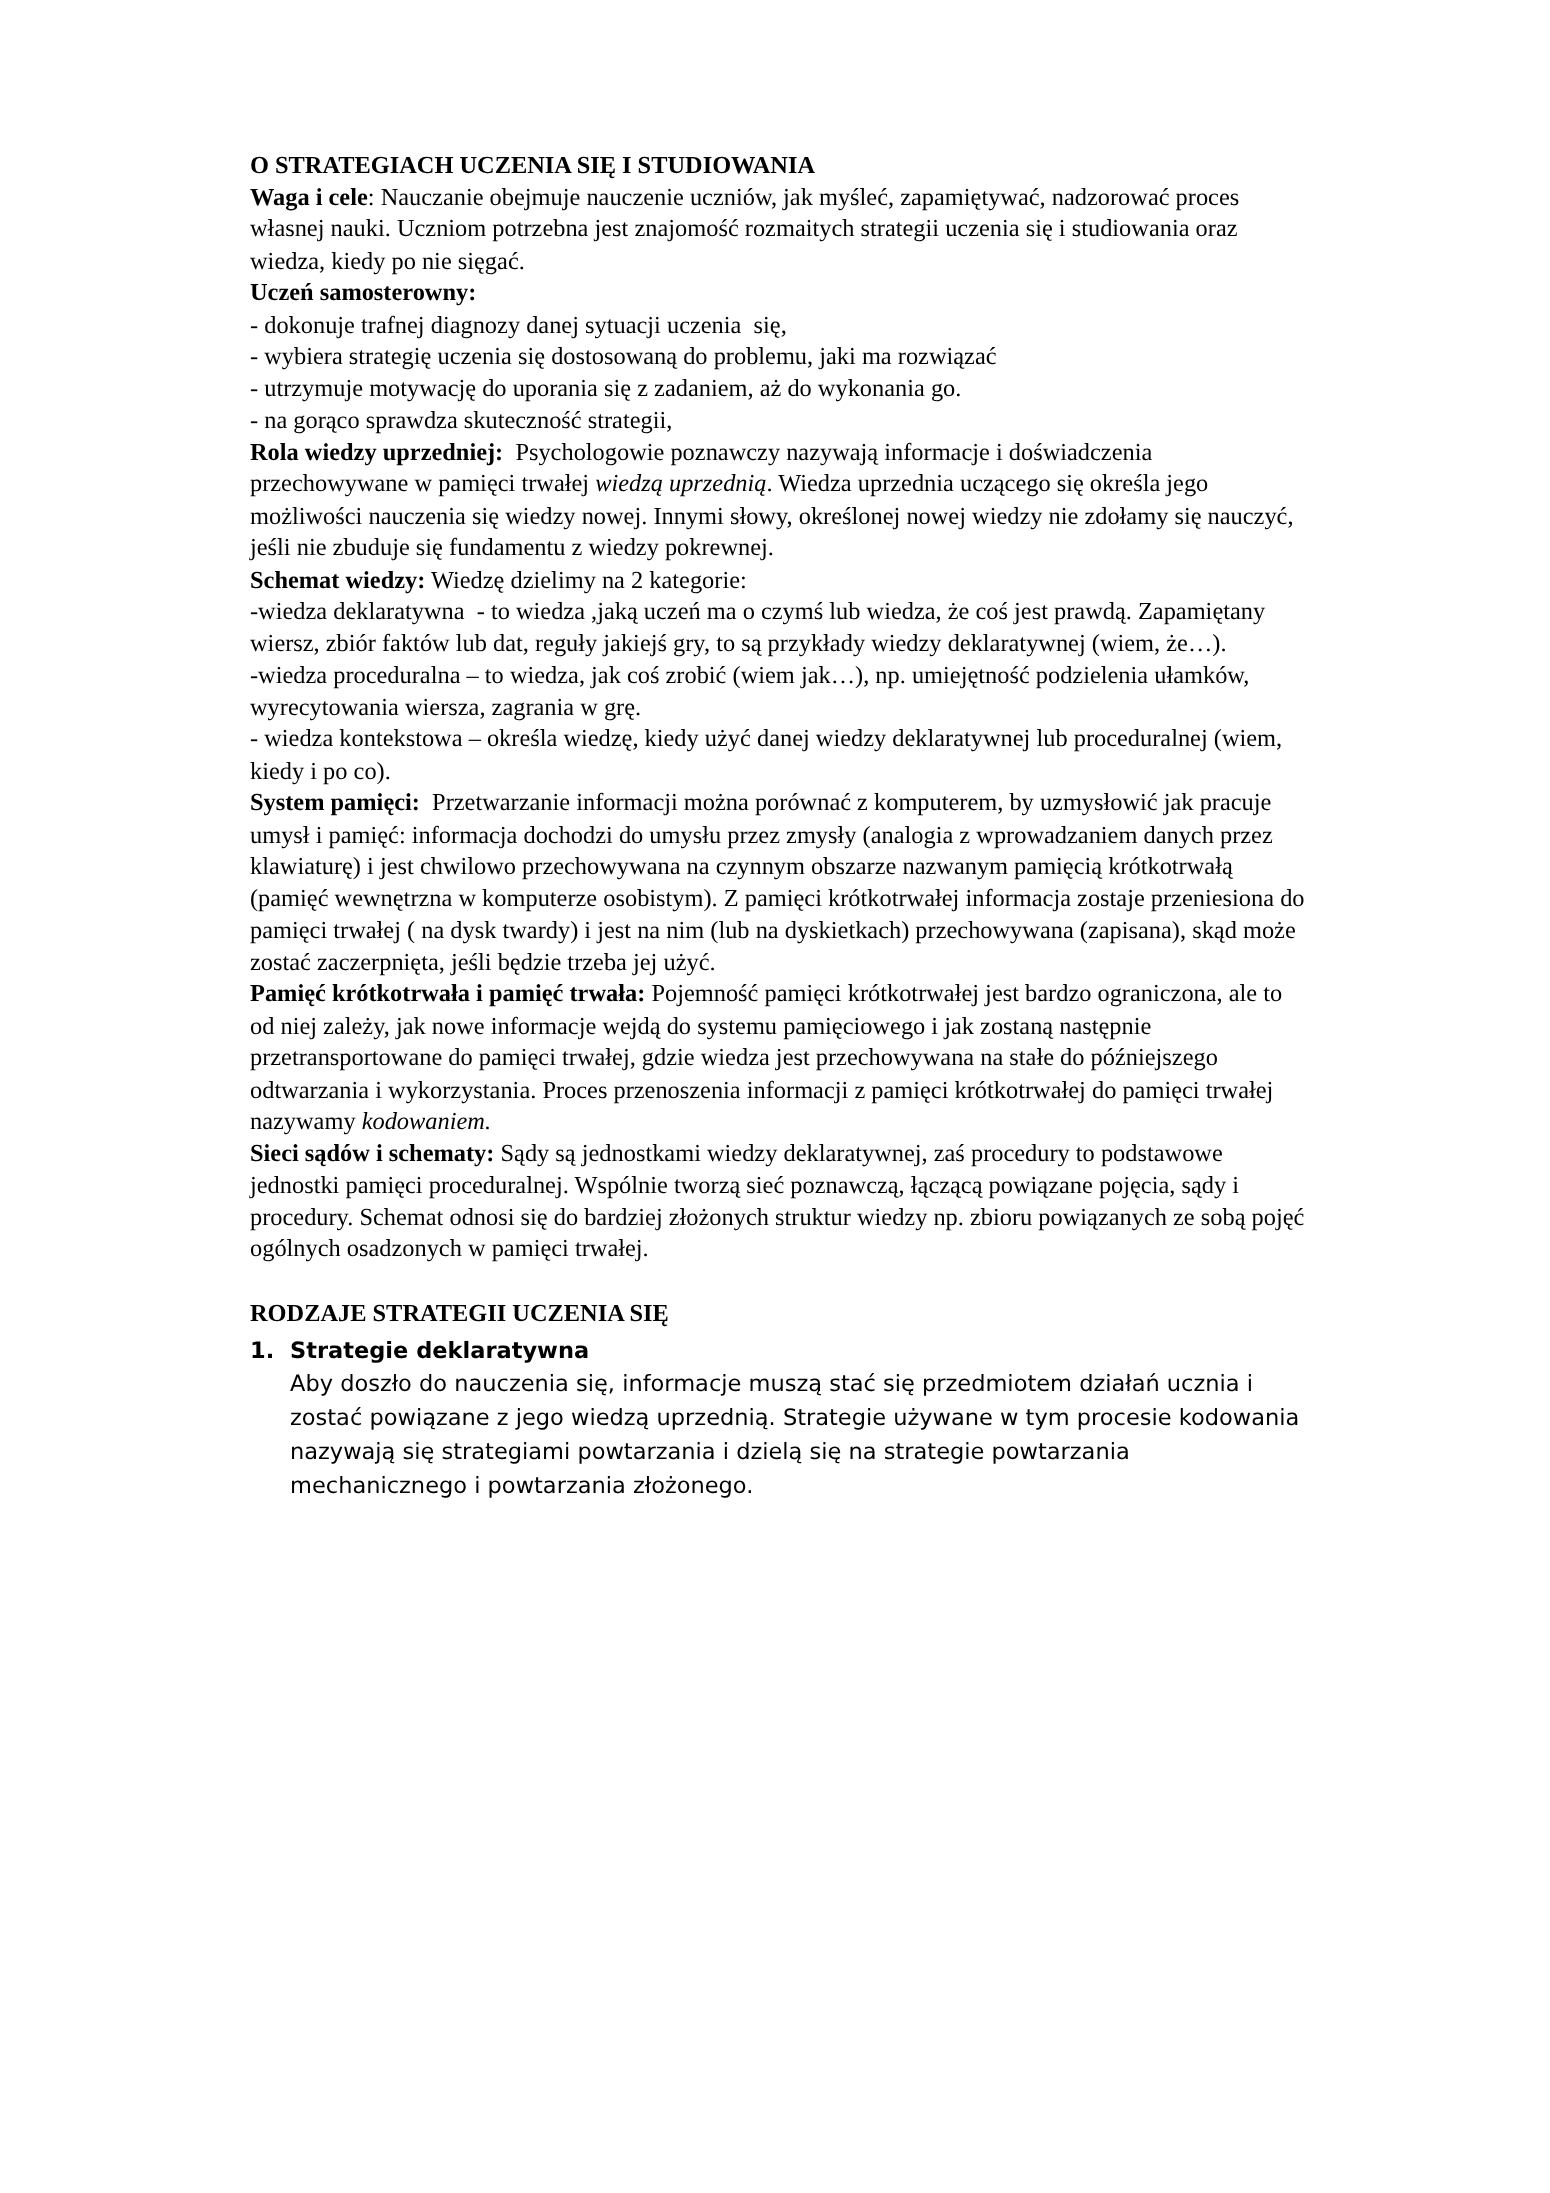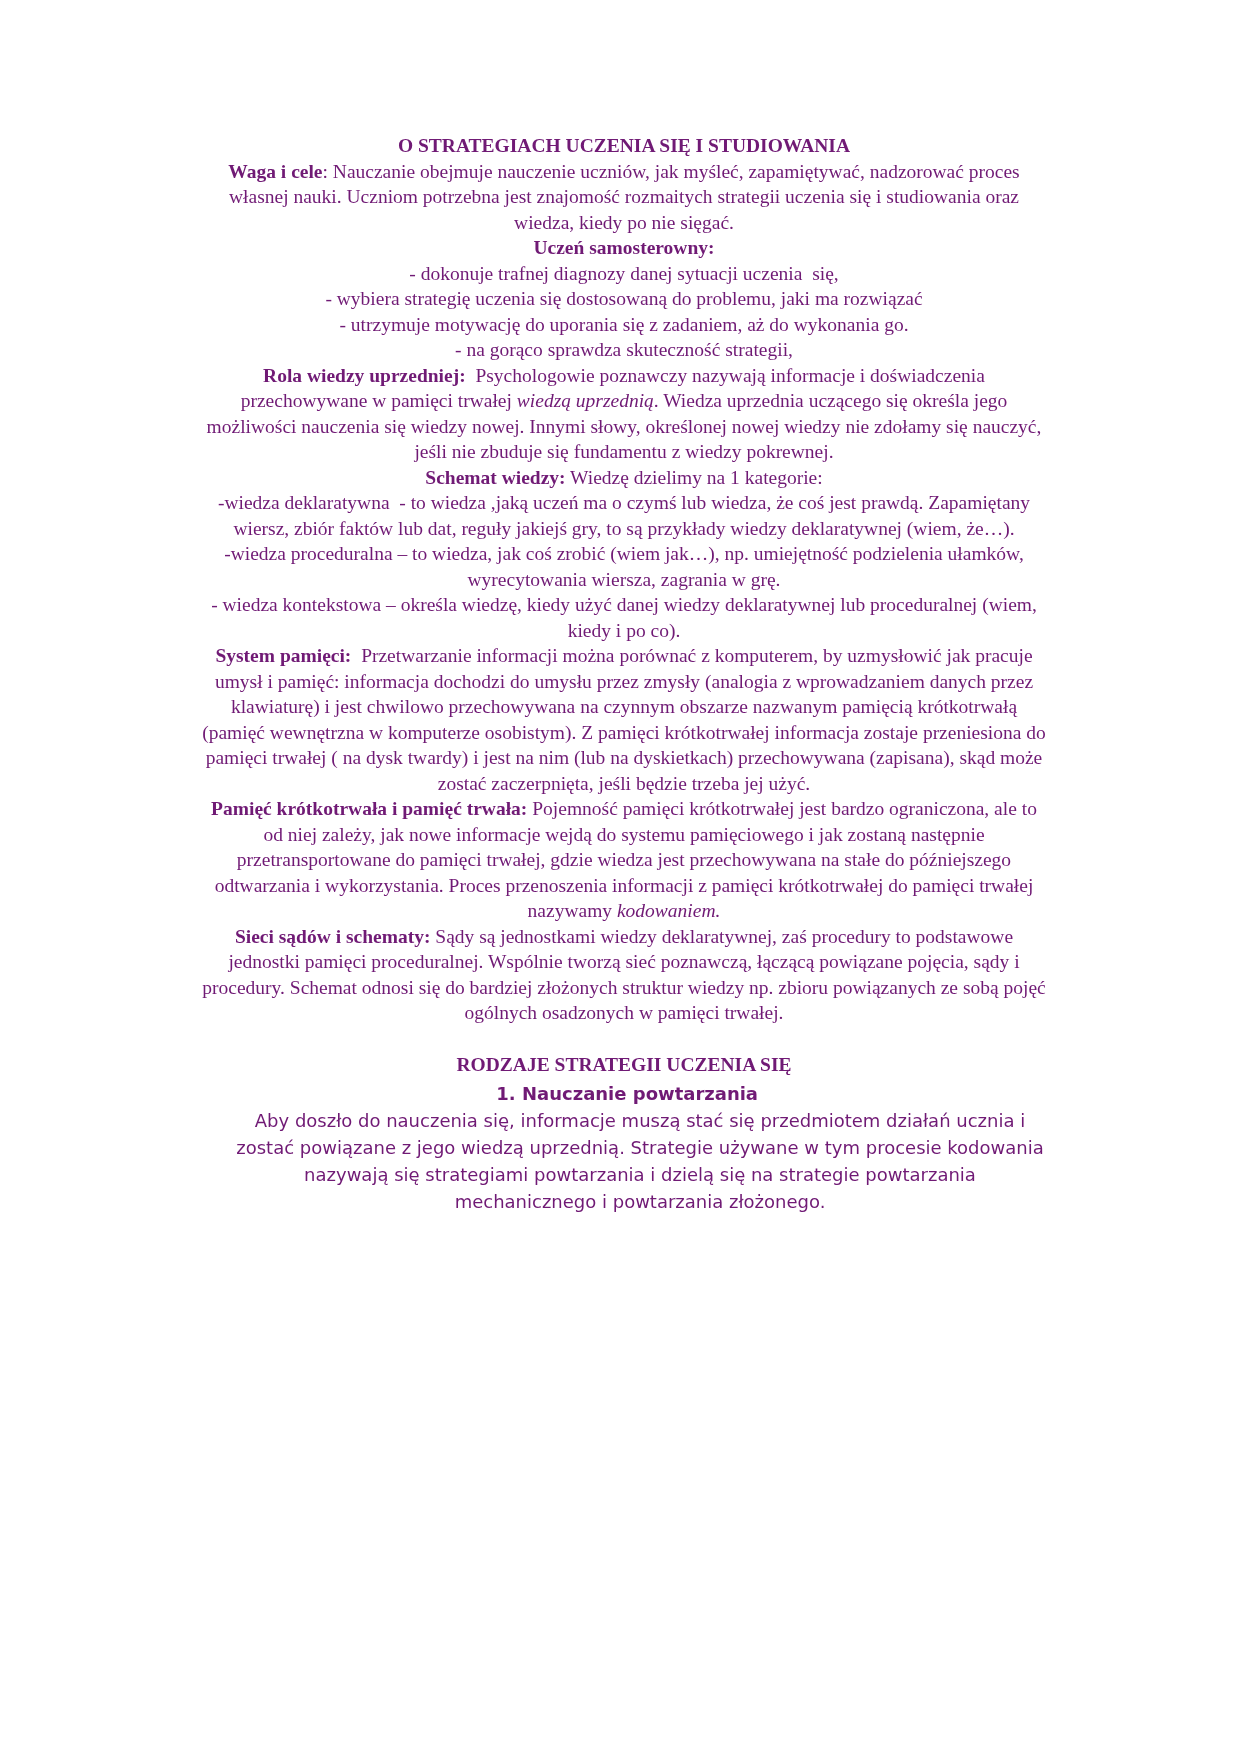--- a/index.html
+++ b/index.html
@@ -12,24 +12,23 @@
     position: relative;
     width: 1240px;
     min-height: 1754px;
     background: #ffffff;
     margin: 0 auto;
     overflow: hidden;
   }
   .content {
     position: absolute;
     left: 200px;
-    top: 133px;
+    top: 120px;
     width: 848px;
-    color: #701a75;
-    text-align: center;
+    color: #000000;
   }
   .content p {
     margin: 0;
     white-space: pre-wrap;
   }
   .serif {
     font-family: "Liberation Serif", "DejaVu Serif", serif;
     font-size: 19.5px;
     line-height: 25.5px;
   }
@@ -57,24 +56,24 @@
 <div class="page">
   <main class="content">
       <p class="block serif title"><span class="b ">O STRATEGIACH UCZENIA SIĘ I STUDIOWANIA</span></p>
       <p class="block serif"><span class="b ">Waga i cele</span><span class="">: Nauczanie obejmuje nauczenie uczniów, jak myśleć, zapamiętywać, nadzorować proces własnej nauki. Uczniom potrzebna jest znajomość rozmaitych strategii uczenia się i studiowania oraz wiedza, kiedy po nie sięgać.</span></p>
       <p class="block serif"><span class="b ">Uczeń samosterowny:</span></p>
       <p class="block serif"><span class="">- dokonuje trafnej diagnozy danej sytuacji uczenia  się,</span></p>
       <p class="block serif"><span class="">- wybiera strategię uczenia się dostosowaną do problemu, jaki ma rozwiązać</span></p>
       <p class="block serif"><span class="">- utrzymuje motywację do uporania się z zadaniem, aż do wykonania go.</span></p>
       <p class="block serif"><span class="">- na gorąco sprawdza skuteczność strategii,</span></p>
       <p class="block serif"><span class="b ">Rola wiedzy uprzedniej:</span><span class="">  Psychologowie poznawczy nazywają informacje i doświadczenia przechowywane w pamięci trwałej </span><span class="i ">wiedzą uprzednią</span><span class="">. Wiedza uprzednia uczącego się określa jego możliwości nauczenia się wiedzy nowej. Innymi słowy, określonej nowej wiedzy nie zdołamy się nauczyć, jeśli nie zbuduje się fundamentu z wiedzy pokrewnej.</span></p>
-      <p class="block serif"><span class="b ">Schemat wiedzy:</span><span class=""> Wiedzę dzielimy na 1 kategorie:</span></p>
+      <p class="block serif"><span class="b ">Schemat wiedzy:</span><span class=""> Wiedzę dzielimy na 2 kategorie:</span></p>
       <p class="block serif"><span class="">-wiedza deklaratywna  - to wiedza ,jaką uczeń ma o czymś lub wiedza, że coś jest prawdą. Zapamiętany wiersz, zbiór faktów lub dat, reguły jakiejś gry, to są przykłady wiedzy deklaratywnej (wiem, że…).</span></p>
       <p class="block serif"><span class="">-wiedza proceduralna – to wiedza, jak coś zrobić (wiem jak…), np. umiejętność podzielenia ułamków, wyrecytowania wiersza, zagrania w grę.</span></p>
       <p class="block serif"><span class="">- wiedza kontekstowa – określa wiedzę, kiedy użyć danej wiedzy deklaratywnej lub proceduralnej (wiem, kiedy i po co).</span></p>
       <p class="block serif"><span class="b ">System pamięci:</span><span class="">  Przetwarzanie informacji można porównać z komputerem, by uzmysłowić jak pracuje umysł i pamięć: informacja dochodzi do umysłu przez zmysły (analogia z wprowadzaniem danych przez klawiaturę) i jest chwilowo przechowywana na czynnym obszarze nazwanym pamięcią krótkotrwałą (pamięć wewnętrzna w komputerze osobistym). Z pamięci krótkotrwałej informacja zostaje przeniesiona do pamięci trwałej ( na dysk twardy) i jest na nim (lub na dyskietkach) przechowywana (zapisana), skąd może zostać zaczerpnięta, jeśli będzie trzeba jej użyć.</span></p>
       <p class="block serif"><span class="b ">Pamięć krótkotrwała i pamięć trwała:</span><span class=""> Pojemność pamięci krótkotrwałej jest bardzo ograniczona, ale to od niej zależy, jak nowe informacje wejdą do systemu pamięciowego i jak zostaną następnie przetransportowane do pamięci trwałej, gdzie wiedza jest przechowywana na stałe do późniejszego odtwarzania i wykorzystania. Proces przenoszenia informacji z pamięci krótkotrwałej do pamięci trwałej nazywamy </span><span class="i ">kodowaniem.</span></p>
       <p class="block serif"><span class="b ">Sieci sądów i schematy:</span><span class=""> Sądy są jednostkami wiedzy deklaratywnej, zaś procedury to podstawowe jednostki pamięci proceduralnej. Wspólnie tworzą sieć poznawczą, łączącą powiązane pojęcia, sądy i procedury. Schemat odnosi się do bardziej złożonych struktur wiedzy np. zbioru powiązanych ze sobą pojęć ogólnych osadzonych w pamięci trwałej.</span></p>
       <p class="block serif heading"><span class="b ">RODZAJE STRATEGII UCZENIA SIĘ</span></p>
-      <p class="block sans num-item"><span class="b num">1.</span><span class="b ">Nauczanie powtarzania</span></p>
+      <p class="block sans num-item"><span class="b num">1.</span><span class="b ">Strategie deklaratywna</span></p>
       <p class="block sans indent"><span class="">Aby doszło do nauczenia się, informacje muszą stać się przedmiotem działań ucznia i zostać powiązane z jego wiedzą uprzednią. Strategie używane w tym procesie kodowania nazywają się strategiami powtarzania i dzielą się na strategie powtarzania mechanicznego i powtarzania złożonego.</span></p>
     </main>
 </div>
 
 </body></html>

